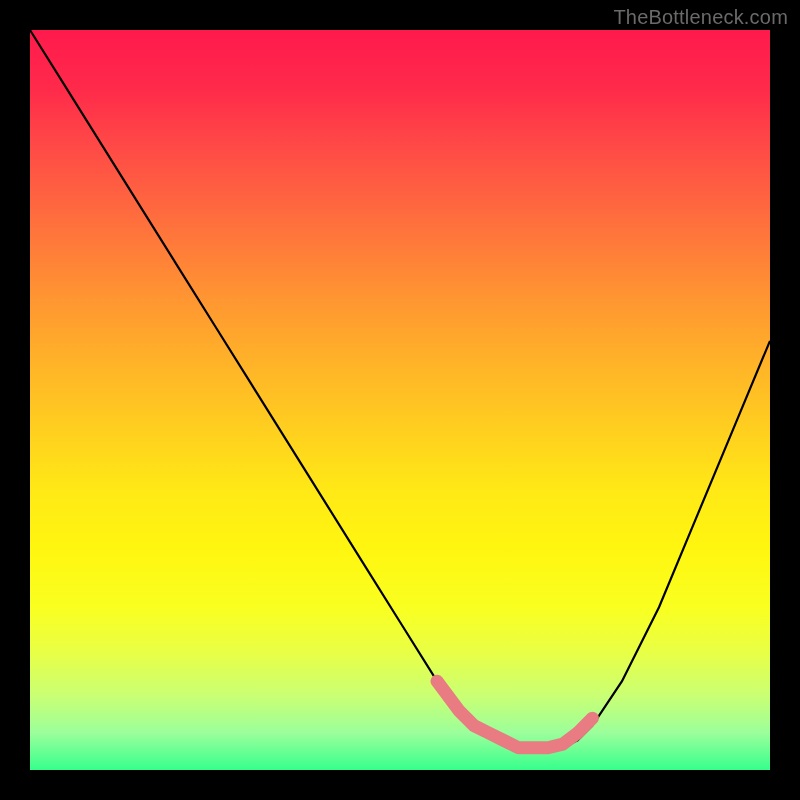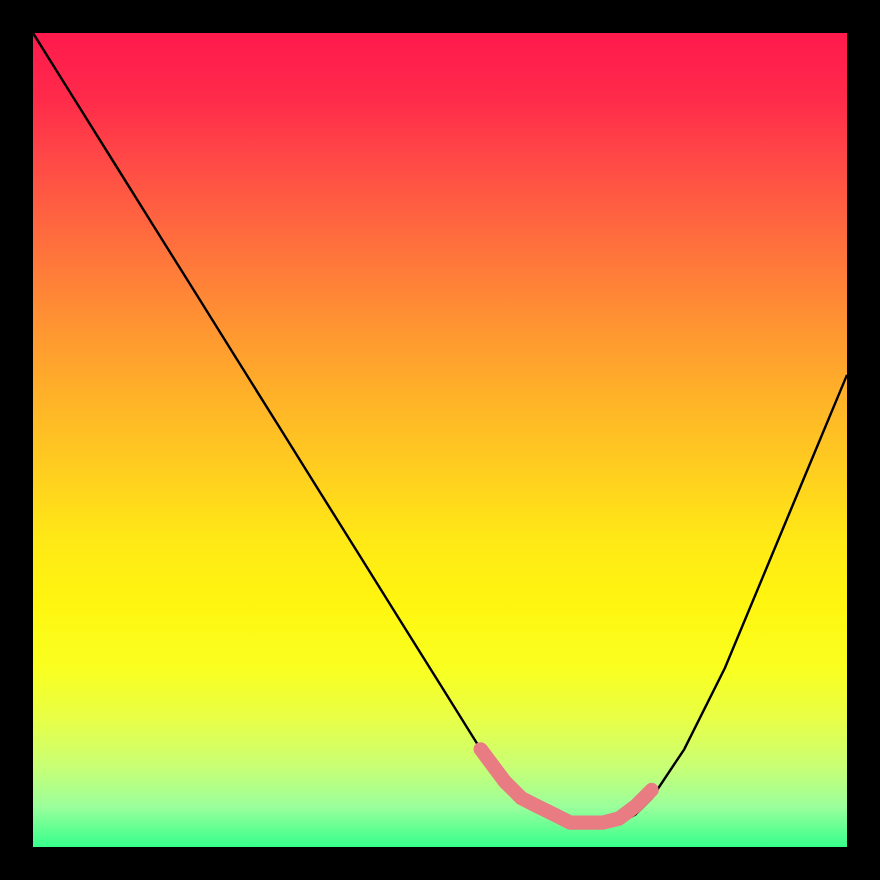--- a/index.html
+++ b/index.html
@@ -58,13 +58,14 @@
 </head>
 <body>
 
 <div class="frame">
   <div class="plot-area">
     <svg class="curve" viewBox="0 0 740 740" preserveAspectRatio="none">
       <path d="M0.0 0.0 L37.0 59.2 L74.0 118.4 L111.0 177.6 L148.0 236.8 L185.0 296.0 L222.0 355.2 L259.0 414.4 L296.0 473.6 L333.0 532.8 L370.0 592.0 L407.0 651.2 L429.2 680.8 L444.0 695.6 L466.2 710.4 L481.0 717.8 L503.2 721.5 L518.0 721.5 L532.8 717.8 L547.6 710.4 L562.4 695.6 L592.0 651.2 L629.0 577.2 L666.0 488.4 L703.0 399.6 L740.0 310.8" fill="none" stroke="#000" stroke-width="2.2" id="mainPath"></path>
       <path d="M407.0 651.2 L429.2 680.8 L444.0 695.6 L458.8 703.0 L473.6 710.4 L488.4 717.8 L503.2 717.8 L518.0 717.8 L532.8 714.1 L547.6 703.0 L562.4 688.2" fill="none" stroke="#e97c83" stroke-width="13" stroke-linecap="round" stroke-linejoin="round" id="hlPath"></path>
     </svg>
   </div>
+  <div class="watermark">TheBottleneck.com</div>
 </div>
 
 </body></html>

